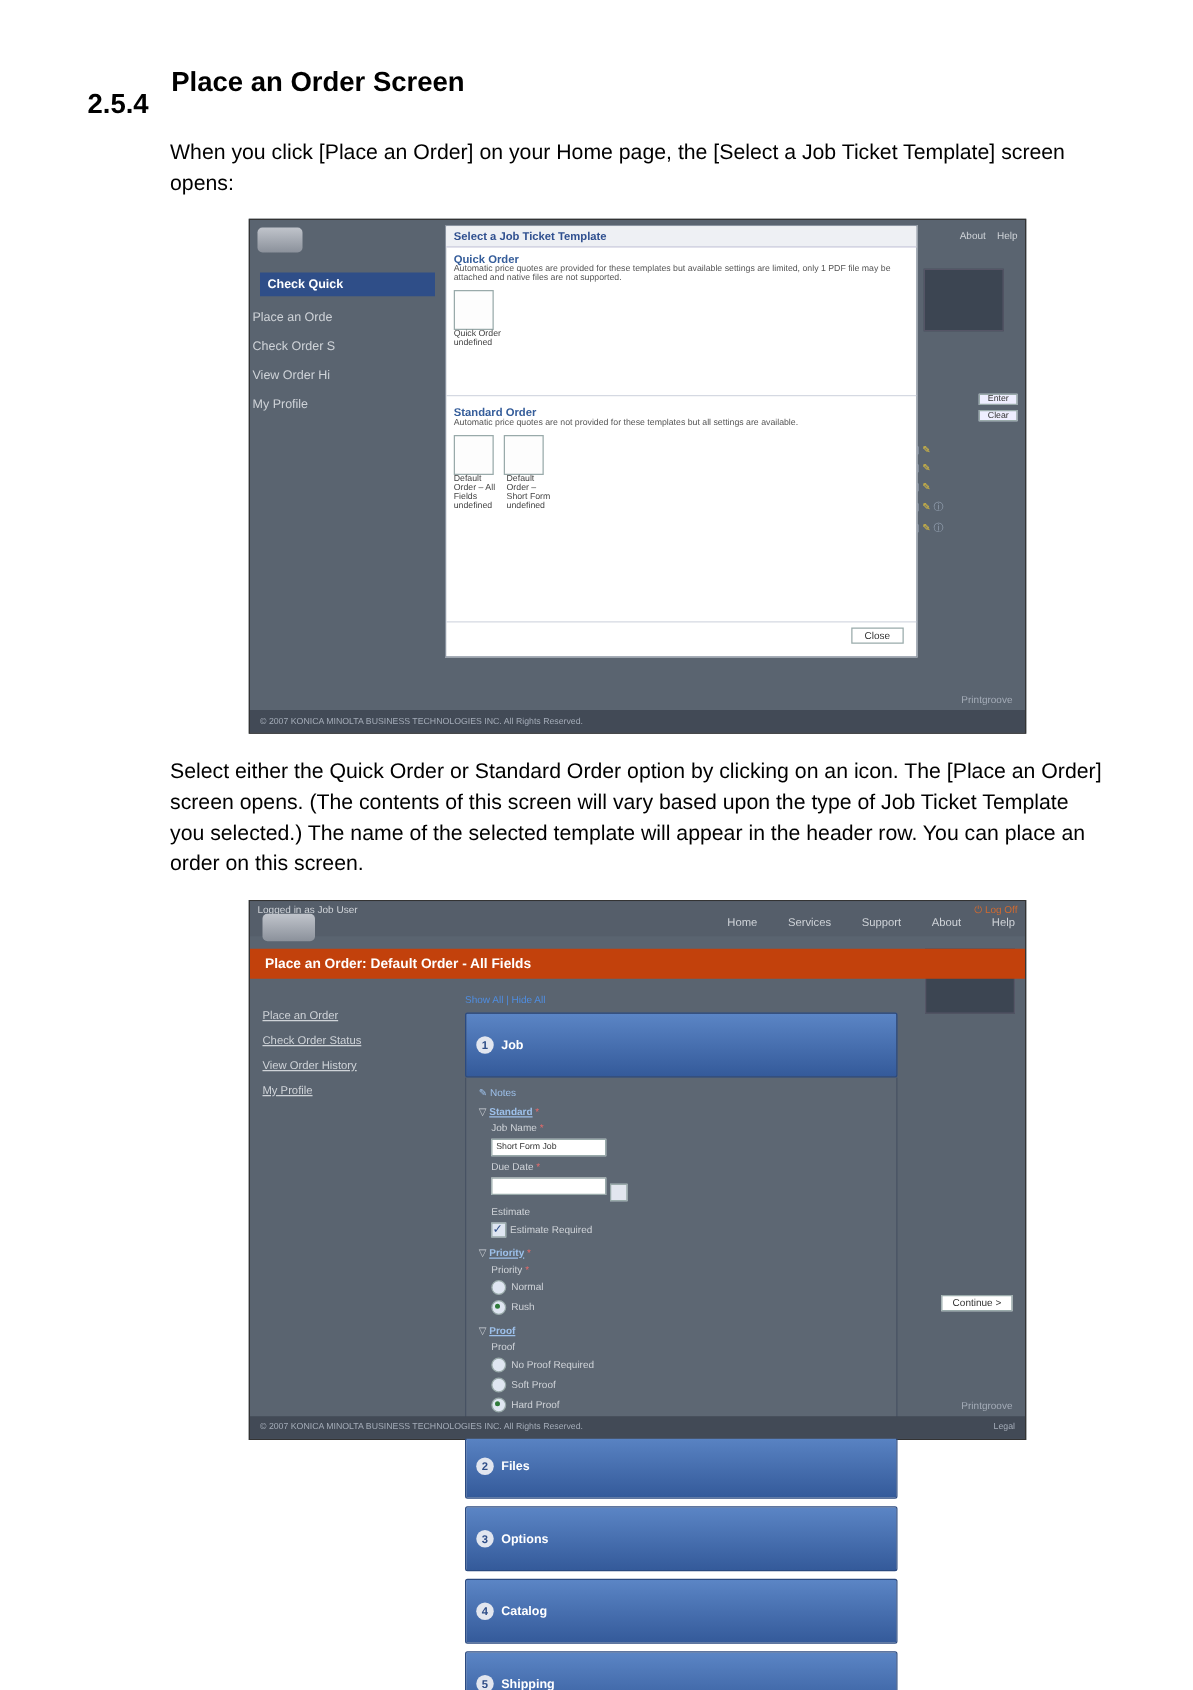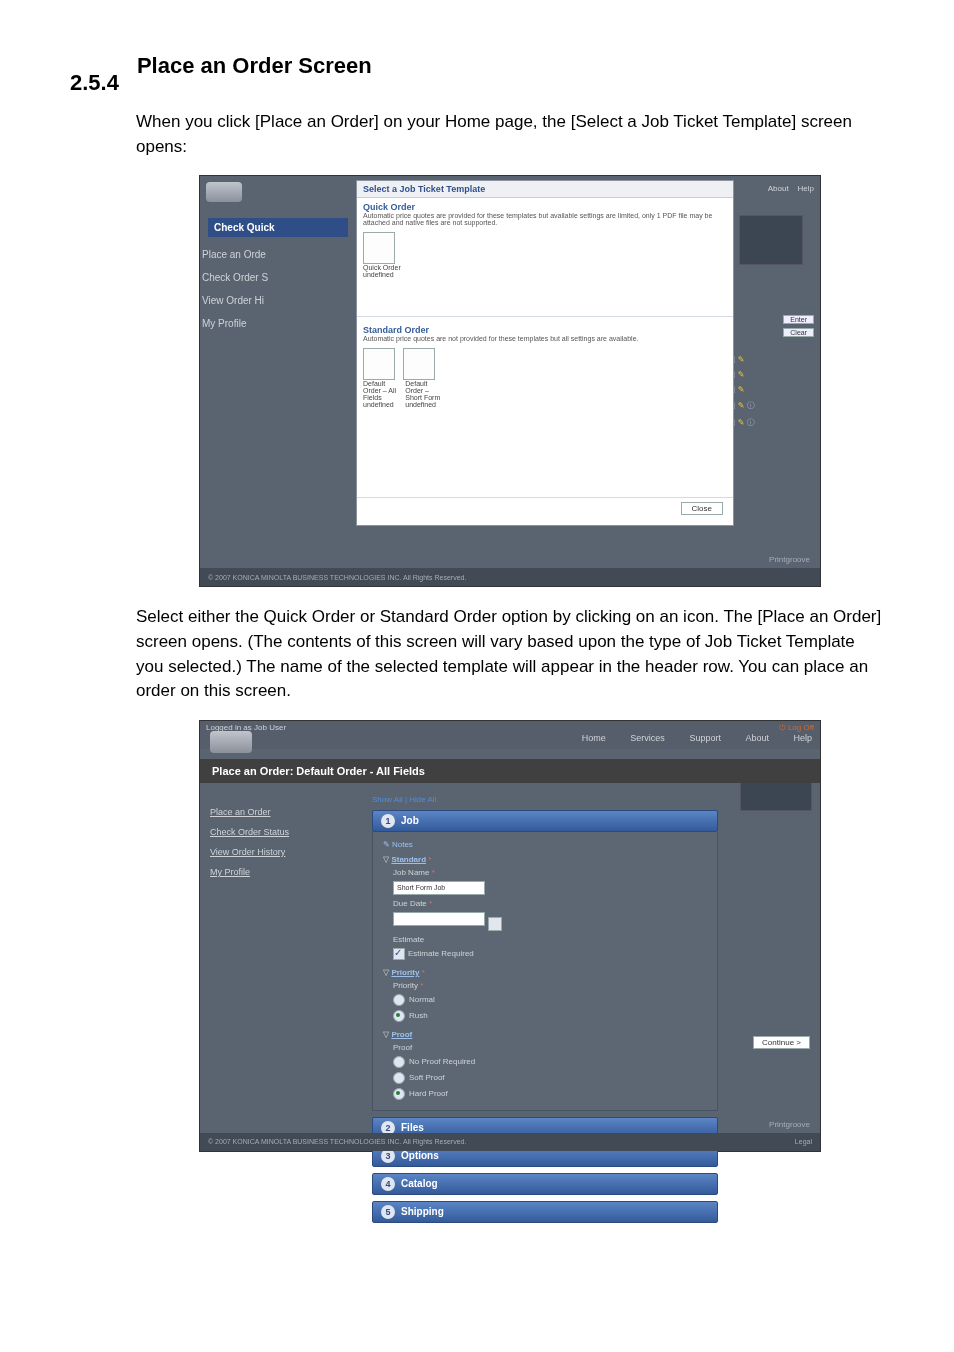--- a/index.html
+++ b/index.html
@@ -38,27 +38,27 @@
   .shot1-inner{position:relative;height:410px}
 
   .shot2{width:620px;border:1px solid #333;background:#5a6470;font-size:8px;color:#cfd3d8}
   .shot2-inner{position:relative;height:430px}
   .shot2 .topbar{position:absolute;top:0;left:0;right:0;height:28px;background:#555e6a}
   .shot2 .loggedin{position:absolute;top:2px;left:6px;color:#cfd3d8;font-size:8px}
   .shot2 .logoff{position:absolute;top:2px;right:6px;font-size:8px;color:#d06a30}
   .shot2 .topnav{position:absolute;top:12px;right:8px;font-size:9px;color:#cfd3d8}
   .shot2 .topnav span{margin-left:22px}
   .shot2 .brand{position:absolute;top:10px;left:10px;width:42px;height:22px;background:linear-gradient(#c0c4cb,#8b919b);border-radius:4px}
-  .shot2 .banner{position:absolute;top:38px;left:0;right:0;background:#404040;color:#fff;font-size:11px;font-weight:bold;padding:6px 12px}
+  .shot2 .banner{position:absolute;top:38px;left:0;right:0;background:#c2410c;color:#fff;font-size:11px;font-weight:bold;padding:6px 12px}
   .shot2 .body{position:absolute;top:64px;left:0;right:0;bottom:18px}
   .shot2 .leftcol{position:absolute;left:0;top:0;bottom:0;width:160px;padding:12px 10px}
   .shot2 .leftcol a{display:block;color:#cfd3d8;font-size:9px;text-decoration:underline;margin:10px 0}
   .shot2 .main{position:absolute;left:160px;right:90px;top:0;bottom:0;padding:10px 12px}
   .shot2 .linkline{color:#4f8de0;font-size:8px}
-  .accordion{background:linear-gradient(#5b85c5,#345a9a);color:#fff;font-size:10px;font-weight:bold;border:1px solid #2b4a80;border-radius:2px;padding:3px 8px;margin-top:6px;position:relative}
+  .accordion{background:linear-gradient(#5b85c5,#345a9a);color:#fff;font-size:10px;font-weight:bold;border:1px solid #2b4a80;border-radius:2px;padding:18px 8px;margin-top:6px;position:relative}
   .acc-num{display:inline-block;width:14px;height:14px;border-radius:50%;background:#e2e6ef;color:#2f4e88;text-align:center;line-height:14px;font-size:9px;margin-right:6px}
   .shot2 .panel{background:#5d6773;border:1px solid #475263;border-top:none;padding:8px 10px}
   .shot2 .lbl{color:#9dc0ea;font-size:8px;text-decoration:underline;font-weight:bold}
   .shot2 .req{color:#e06a6a}
   .shot2 .field{display:block;margin:4px 0 2px 10px;color:#cfd3d8;font-size:8px}
   .shot2 .input{display:inline-block;background:#fff;border:1px solid #9aa;width:84px;height:12px;color:#333;font-size:7px;padding:0 3px;line-height:12px}
   .shot2 .cal{display:inline-block;width:12px;height:12px;background:#e2e6ef;border:1px solid #9aa;vertical-align:middle;margin-left:3px}
   .shot2 .chk{display:inline-block;width:10px;height:10px;border:1px solid #9aa;background:#dfe6f2;vertical-align:middle;margin-right:3px;position:relative}
   .shot2 .chk.checked:after{content:"✓";position:absolute;left:0;top:-2px;font-size:10px;color:#2f4e88}
   .shot2 .radio{display:inline-block;width:10px;height:10px;border:1px solid #9aa;border-radius:50%;background:#dfe6f2;vertical-align:middle;margin-right:4px;position:relative}

